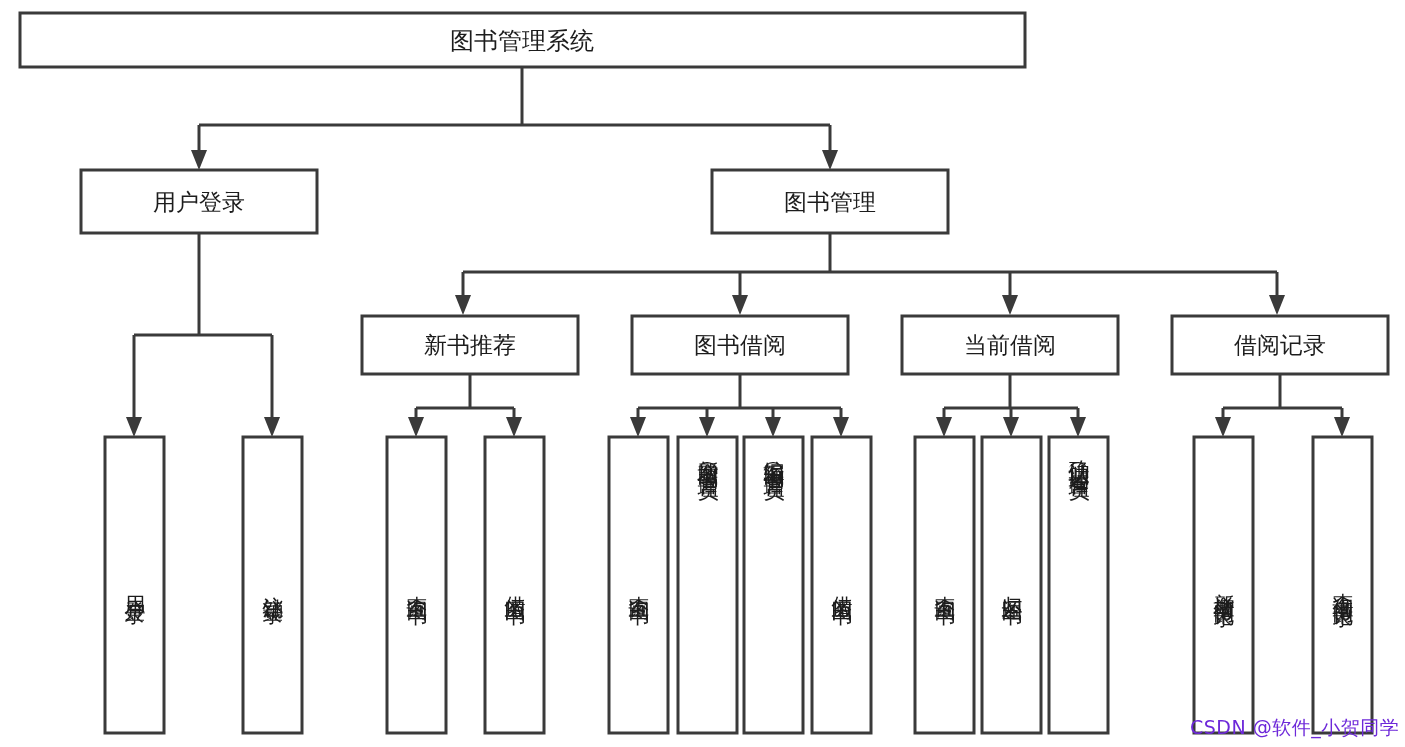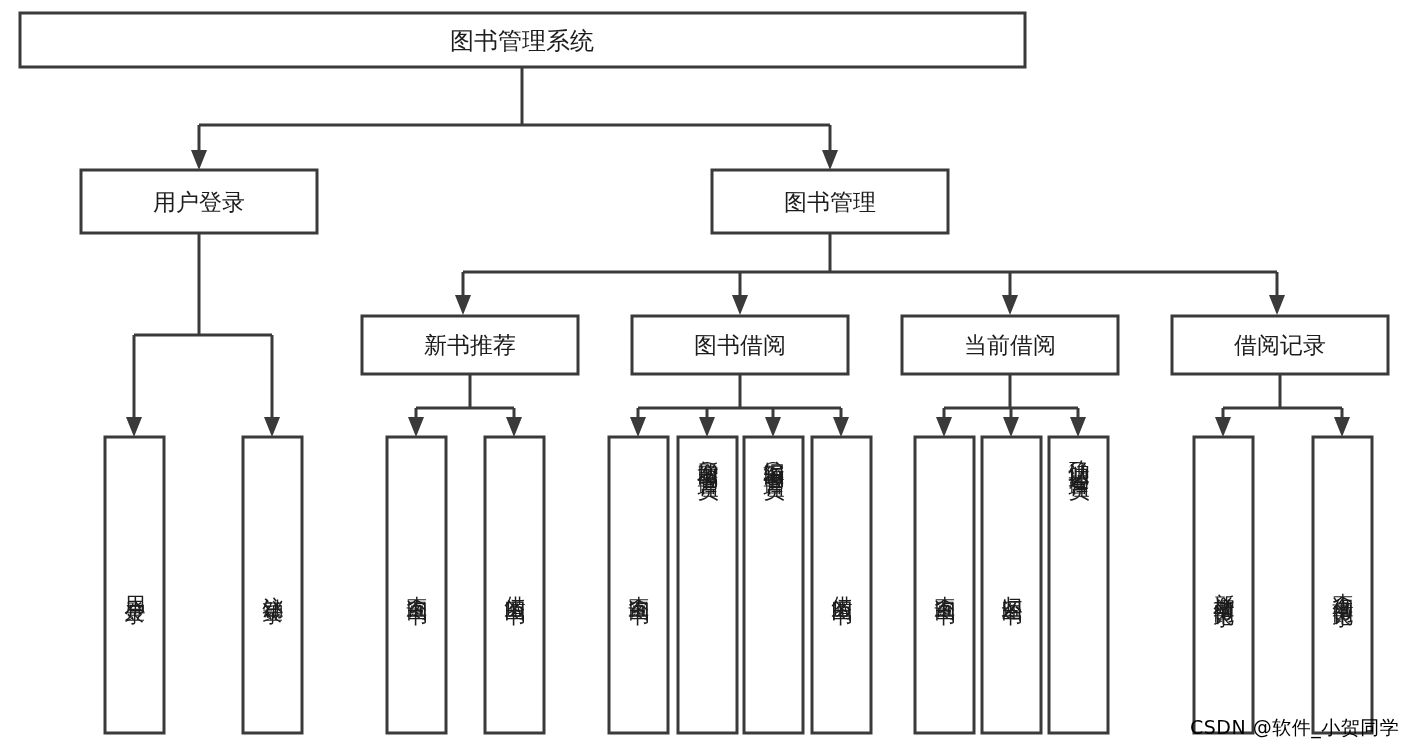--- a/index.html
+++ b/index.html
@@ -69,21 +69,21 @@
     justify-content: center;
     text-align: center;
     white-space: nowrap;
     pointer-events: none;
     user-select: none;
   }
   #watermark {
     position: absolute;
     font-family: "DejaVu Sans", "Liberation Sans", sans-serif;
     font-size: 19px;
-    color: #000000;
+    color: #6d28d9;
     white-space: nowrap;
     letter-spacing: 0.5px;
   }
 </style>
 </head>
 <body>
 
 <div id="diagram-root">
 
   <svg id="flowchart" viewBox="0 0 1405 747">

